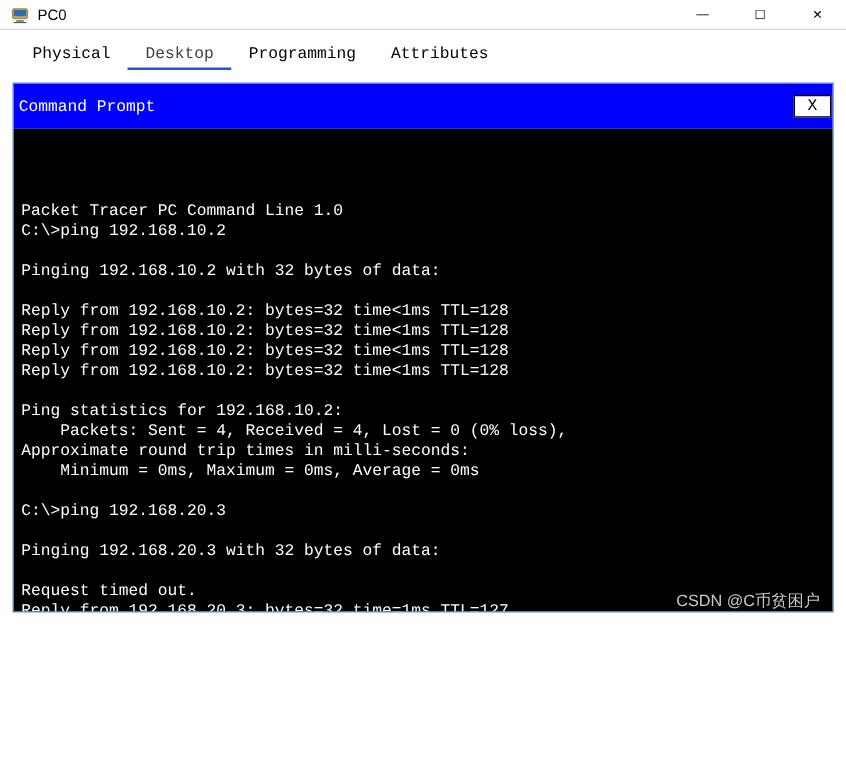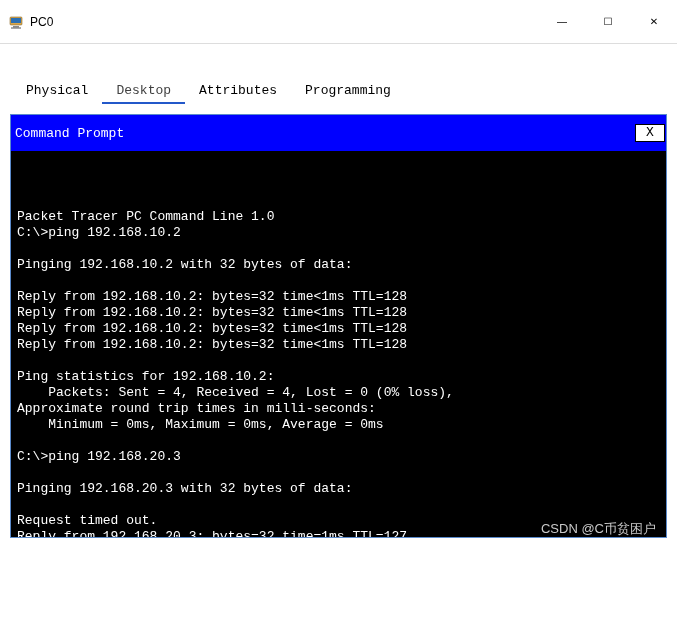--- a/index.html
+++ b/index.html
@@ -5,21 +5,21 @@
   * { box-sizing: border-box; margin: 0; padding: 0; }
   body {
     font-family: "Segoe UI", Tahoma, sans-serif;
     background: #fff;
     width: 677px;
     height: 619px;
     overflow: hidden;
     position: relative;
   }
   .titlebar {
-    height: 44px;
+    height: 24px;
     display: flex;
     align-items: center;
     padding-left: 8px;
     background: #fff;
     border-bottom: 1px solid #ddd;
   }
   .titlebar .app-icon {
     width: 16px; height: 16px; margin-right: 6px;
     display:inline-block;
   }
@@ -38,21 +38,20 @@
     display:flex;
     padding: 8px 12px 0 12px;
     font-family: "Courier New", monospace;
     font-size: 13px;
     gap: 0;
   }
   .tab {
     padding: 3px 14px 4px 14px;
     color:#000;
     cursor:default;
-    margin-top:28px;
   }
   .tab.active {
     border-bottom: 2px solid #2358c9;
     color:#404040;
   }
   .workarea {
     margin: 10px 10px 0 10px;
     border: 1px solid #5a8acb;
   }
   .cp-titlebar {
@@ -115,22 +114,22 @@
   <div class="win-controls">
     <div class="win-btn">—</div>
     <div class="win-btn">☐</div>
     <div class="win-btn">✕</div>
   </div>
 </div>
 
 <div class="tabbar">
   <div class="tab">Physical</div>
   <div class="tab active">Desktop</div>
+  <div class="tab">Programming</div>
   <div class="tab">Attributes</div>
-  <div class="tab">Programming</div>
 </div>
 
 <div class="workarea">
   <div class="cp-titlebar">
     <span class="cp-title">Command Prompt</span>
     <div class="cp-close">X</div>
   </div>
   <div class="terminal">
     <div id="term-lines">
 Packet Tracer PC Command Line 1.0

